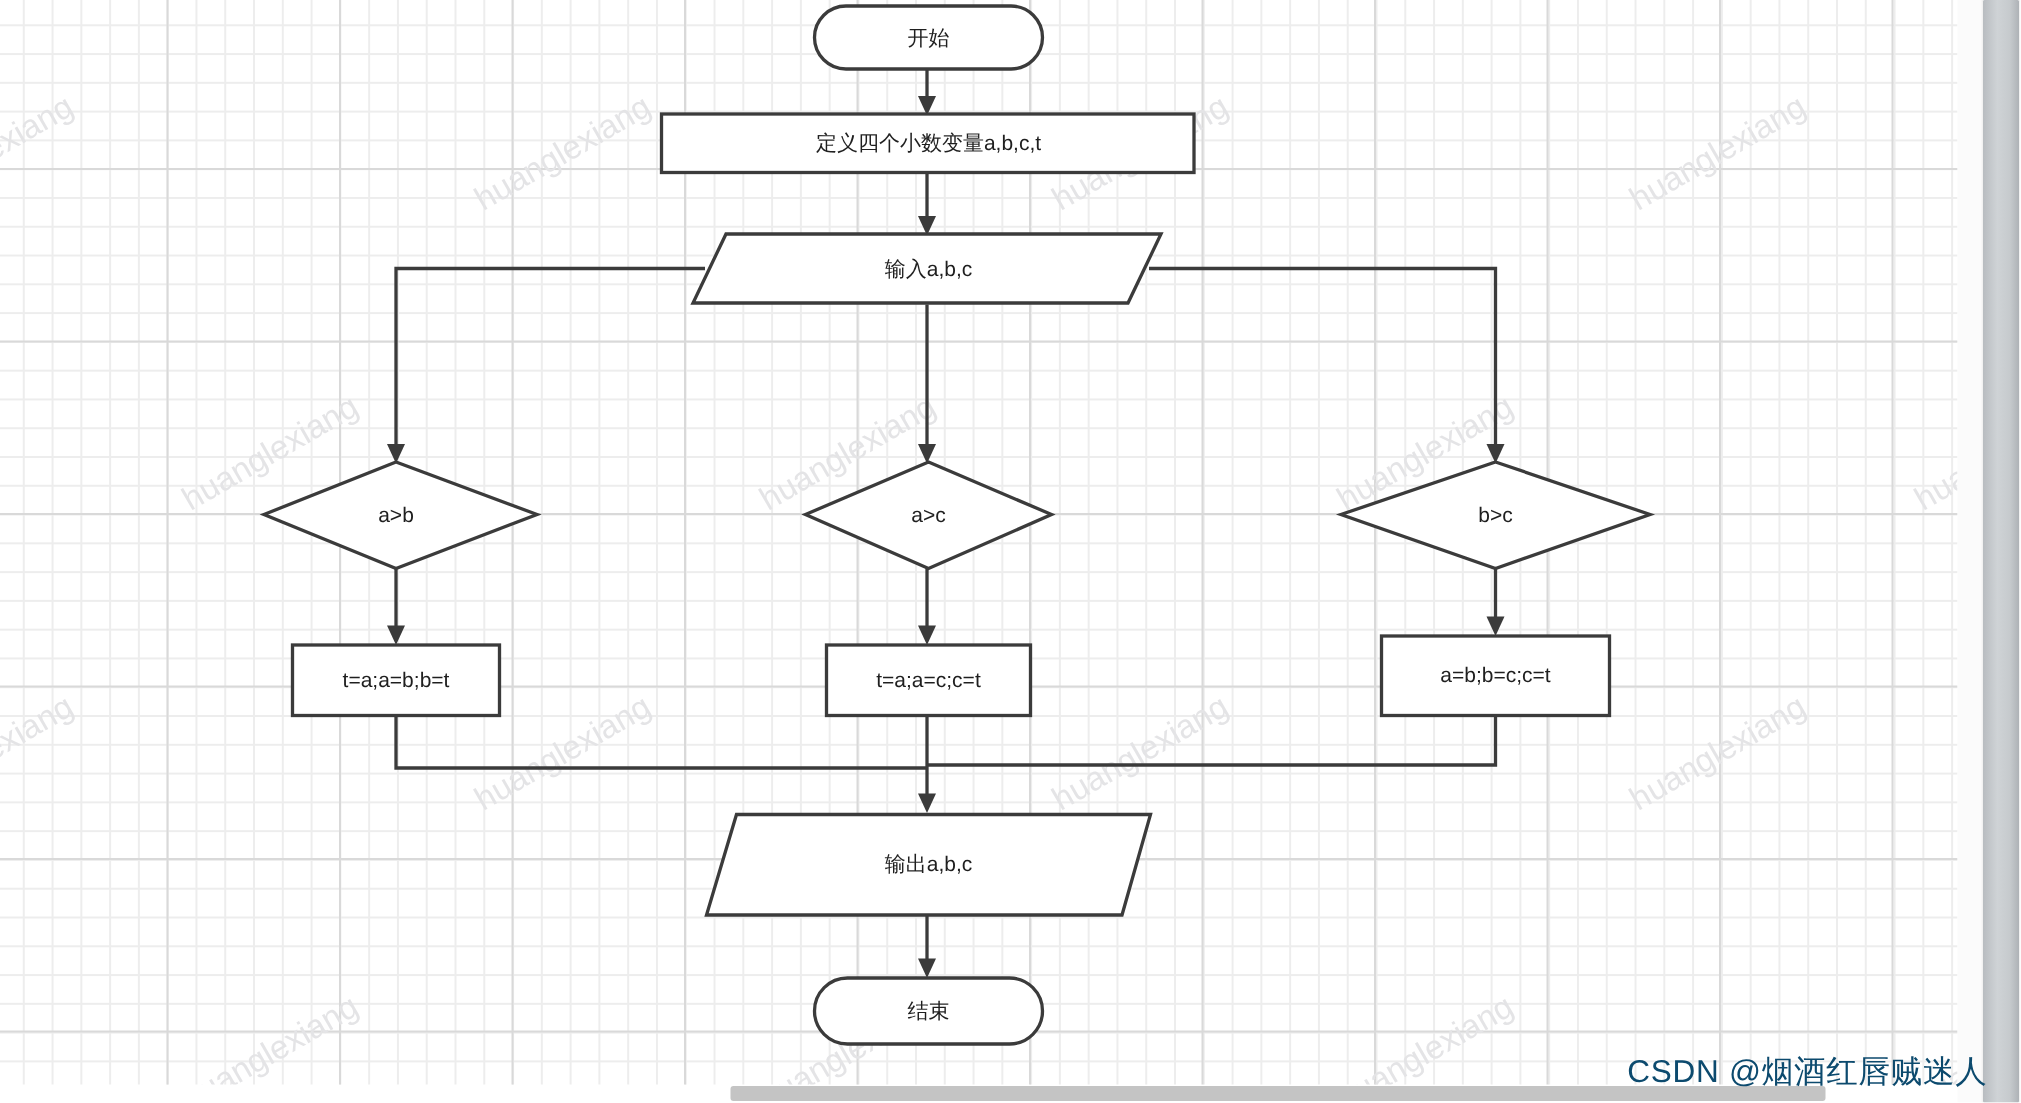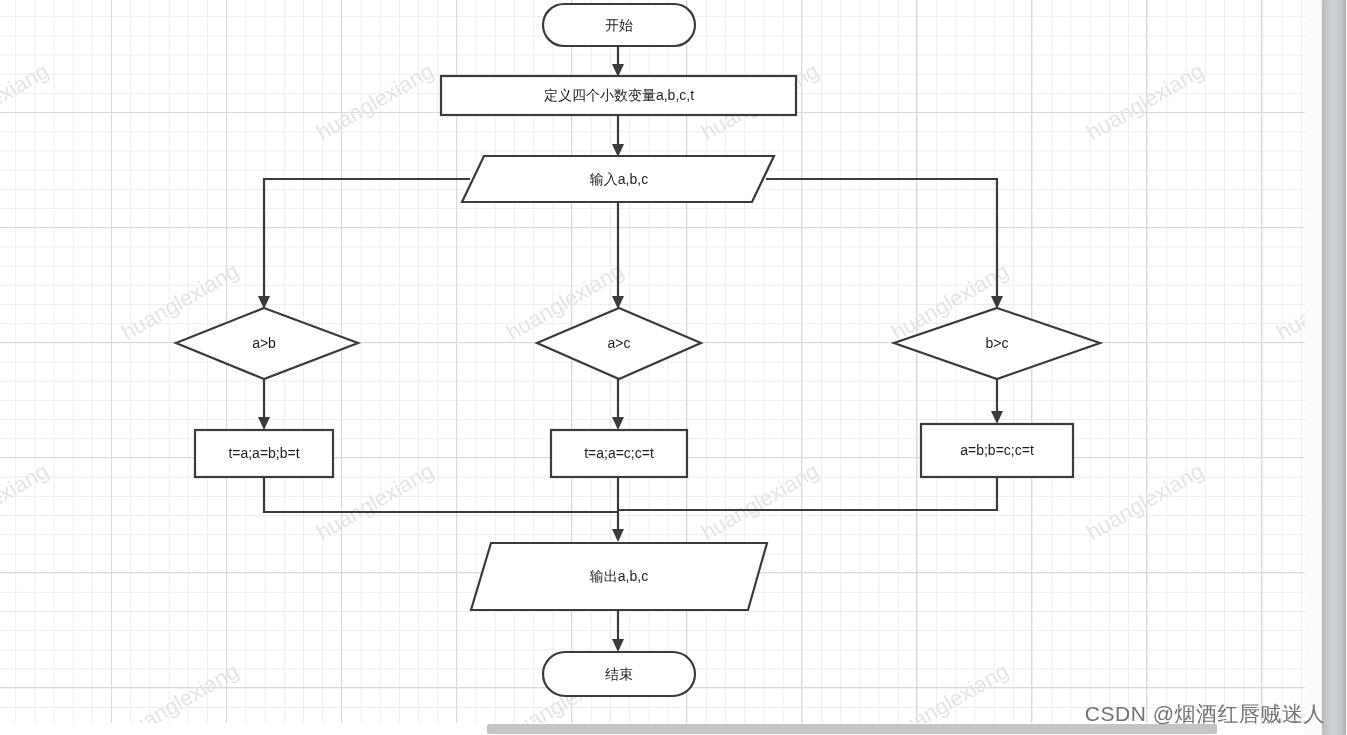--- a/index.html
+++ b/index.html
@@ -120,21 +120,21 @@
     border-radius: 2px;
   }
 
   
   #csdn-mark {
     position: absolute;
     right: 22px;
     top: 700px;
     font-family: "Liberation Sans", "DejaVu Sans", sans-serif;
     font-size: 21px;
-    color: #737373;
+    color: #0c4a6e;
     white-space: nowrap;
     letter-spacing: 0.5px;
     user-select: none;
   }
 </style>
 </head>
 <body>
 
 <div id="app">
 

